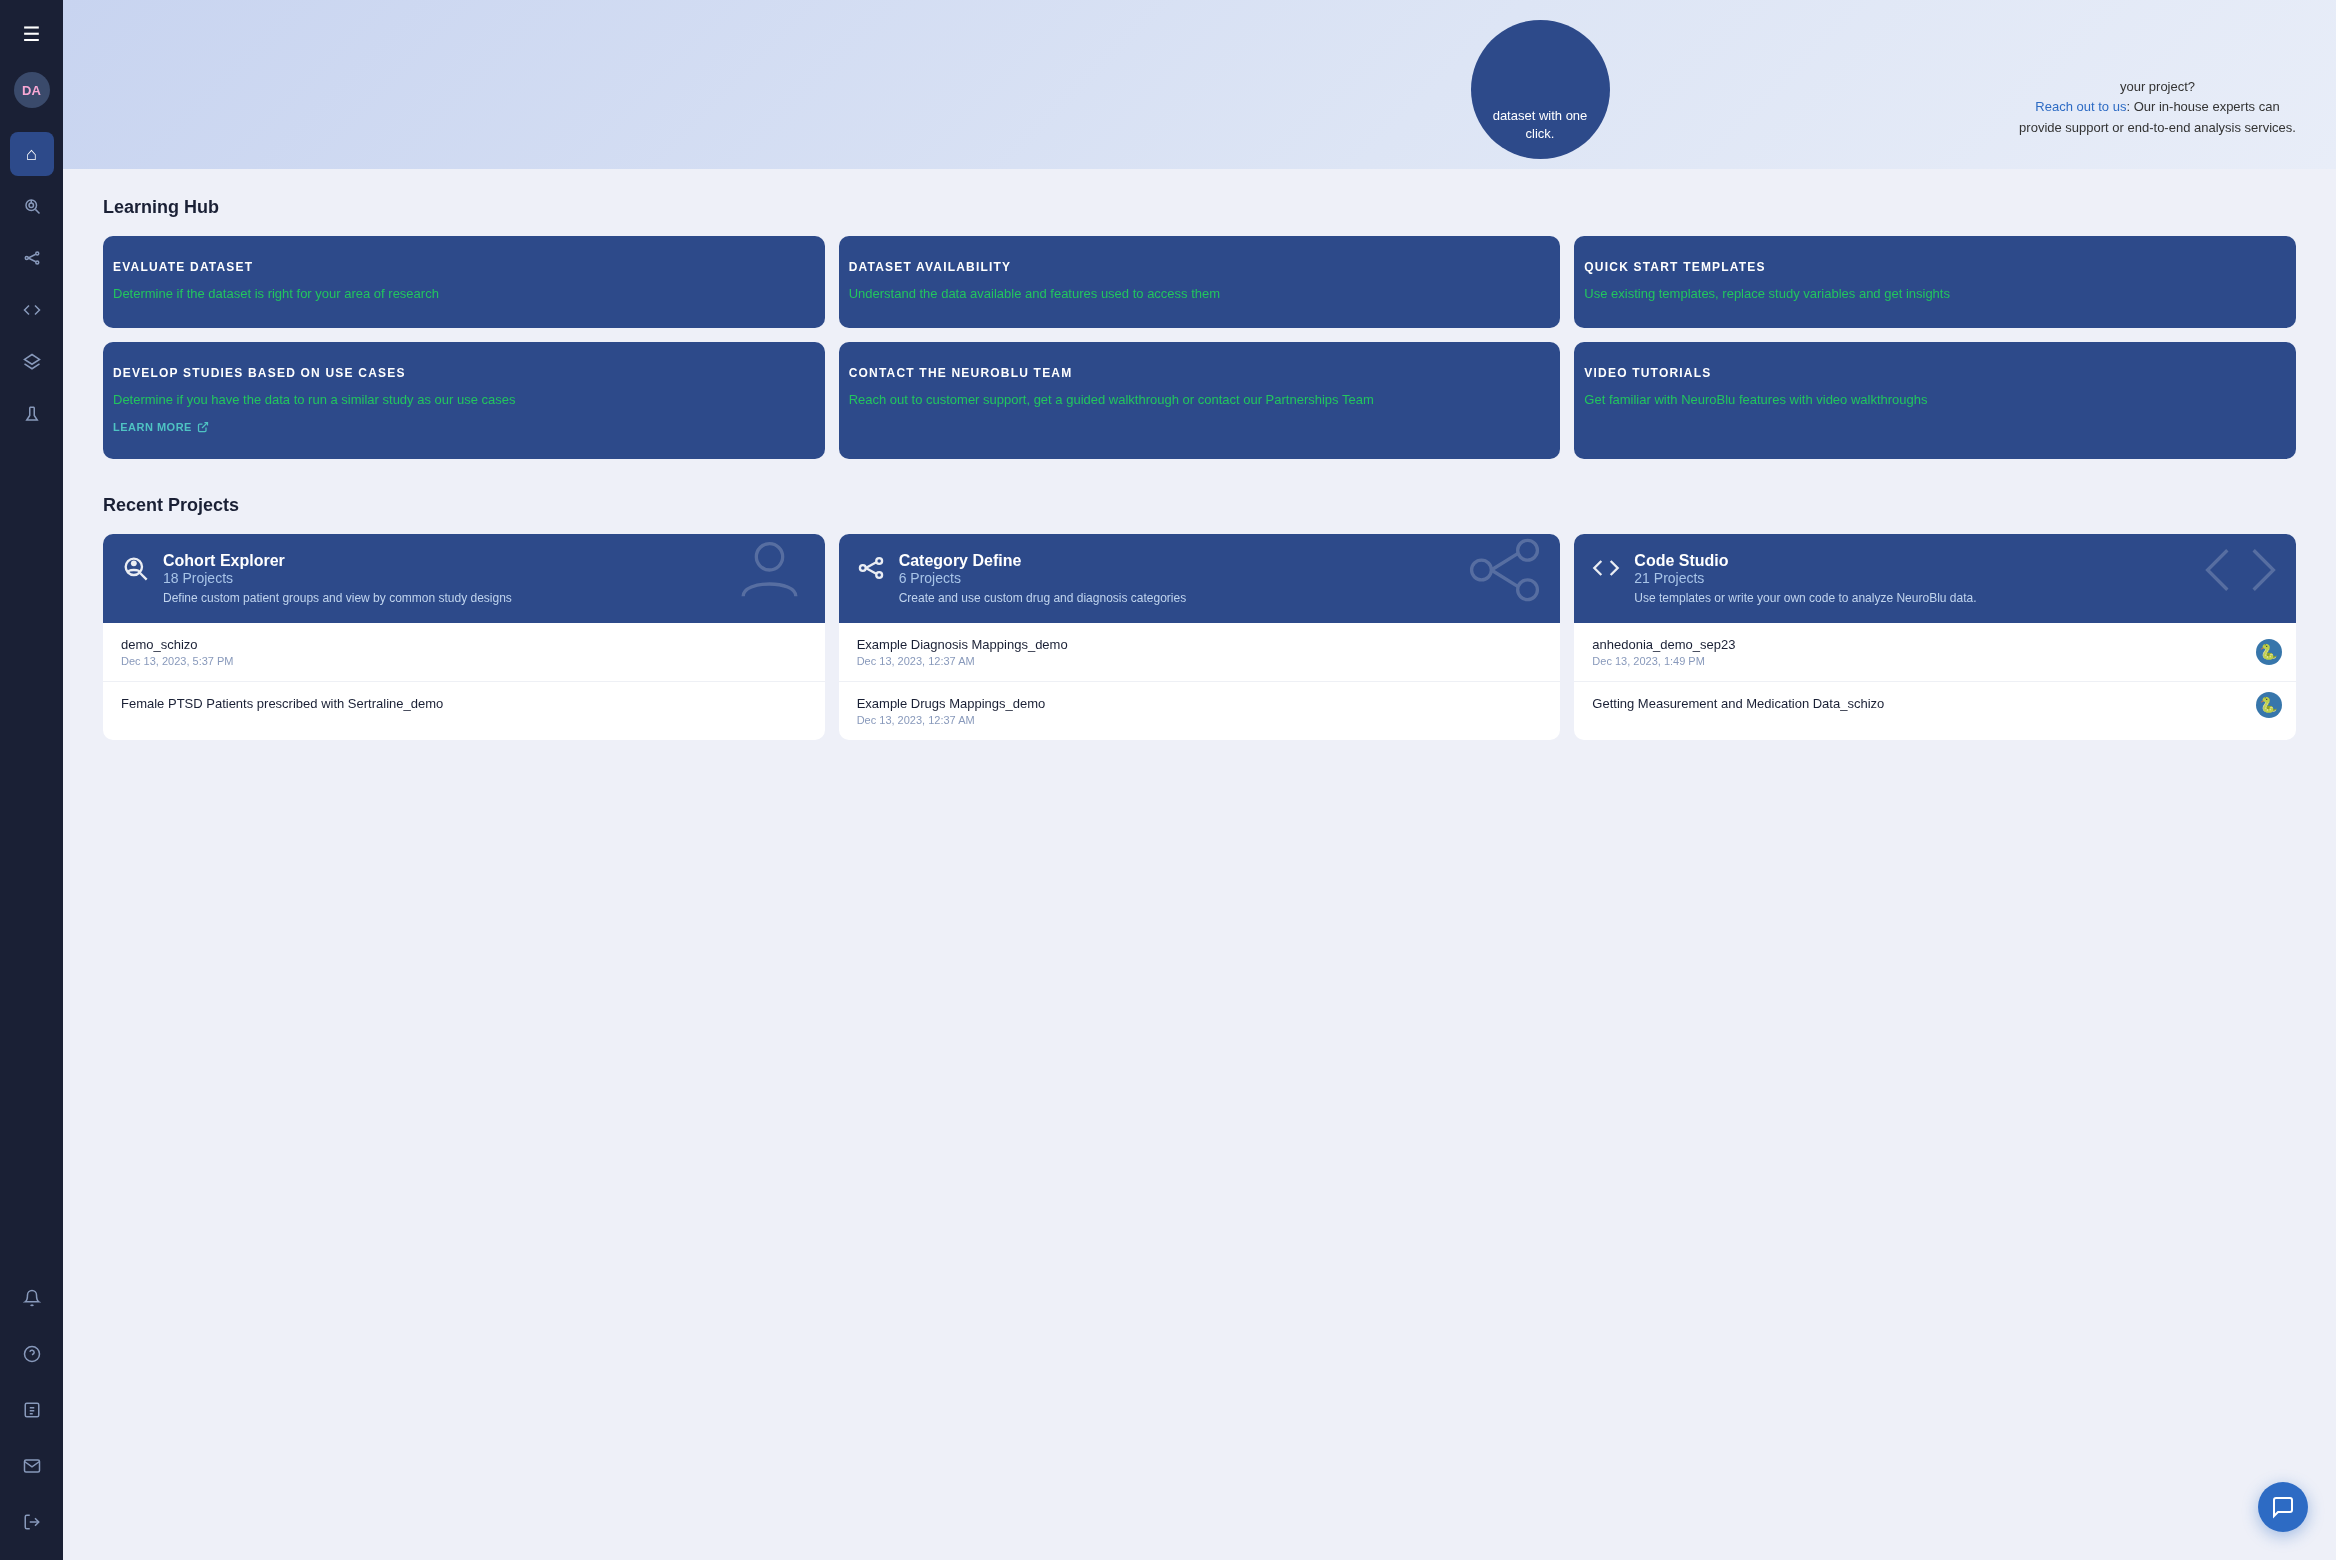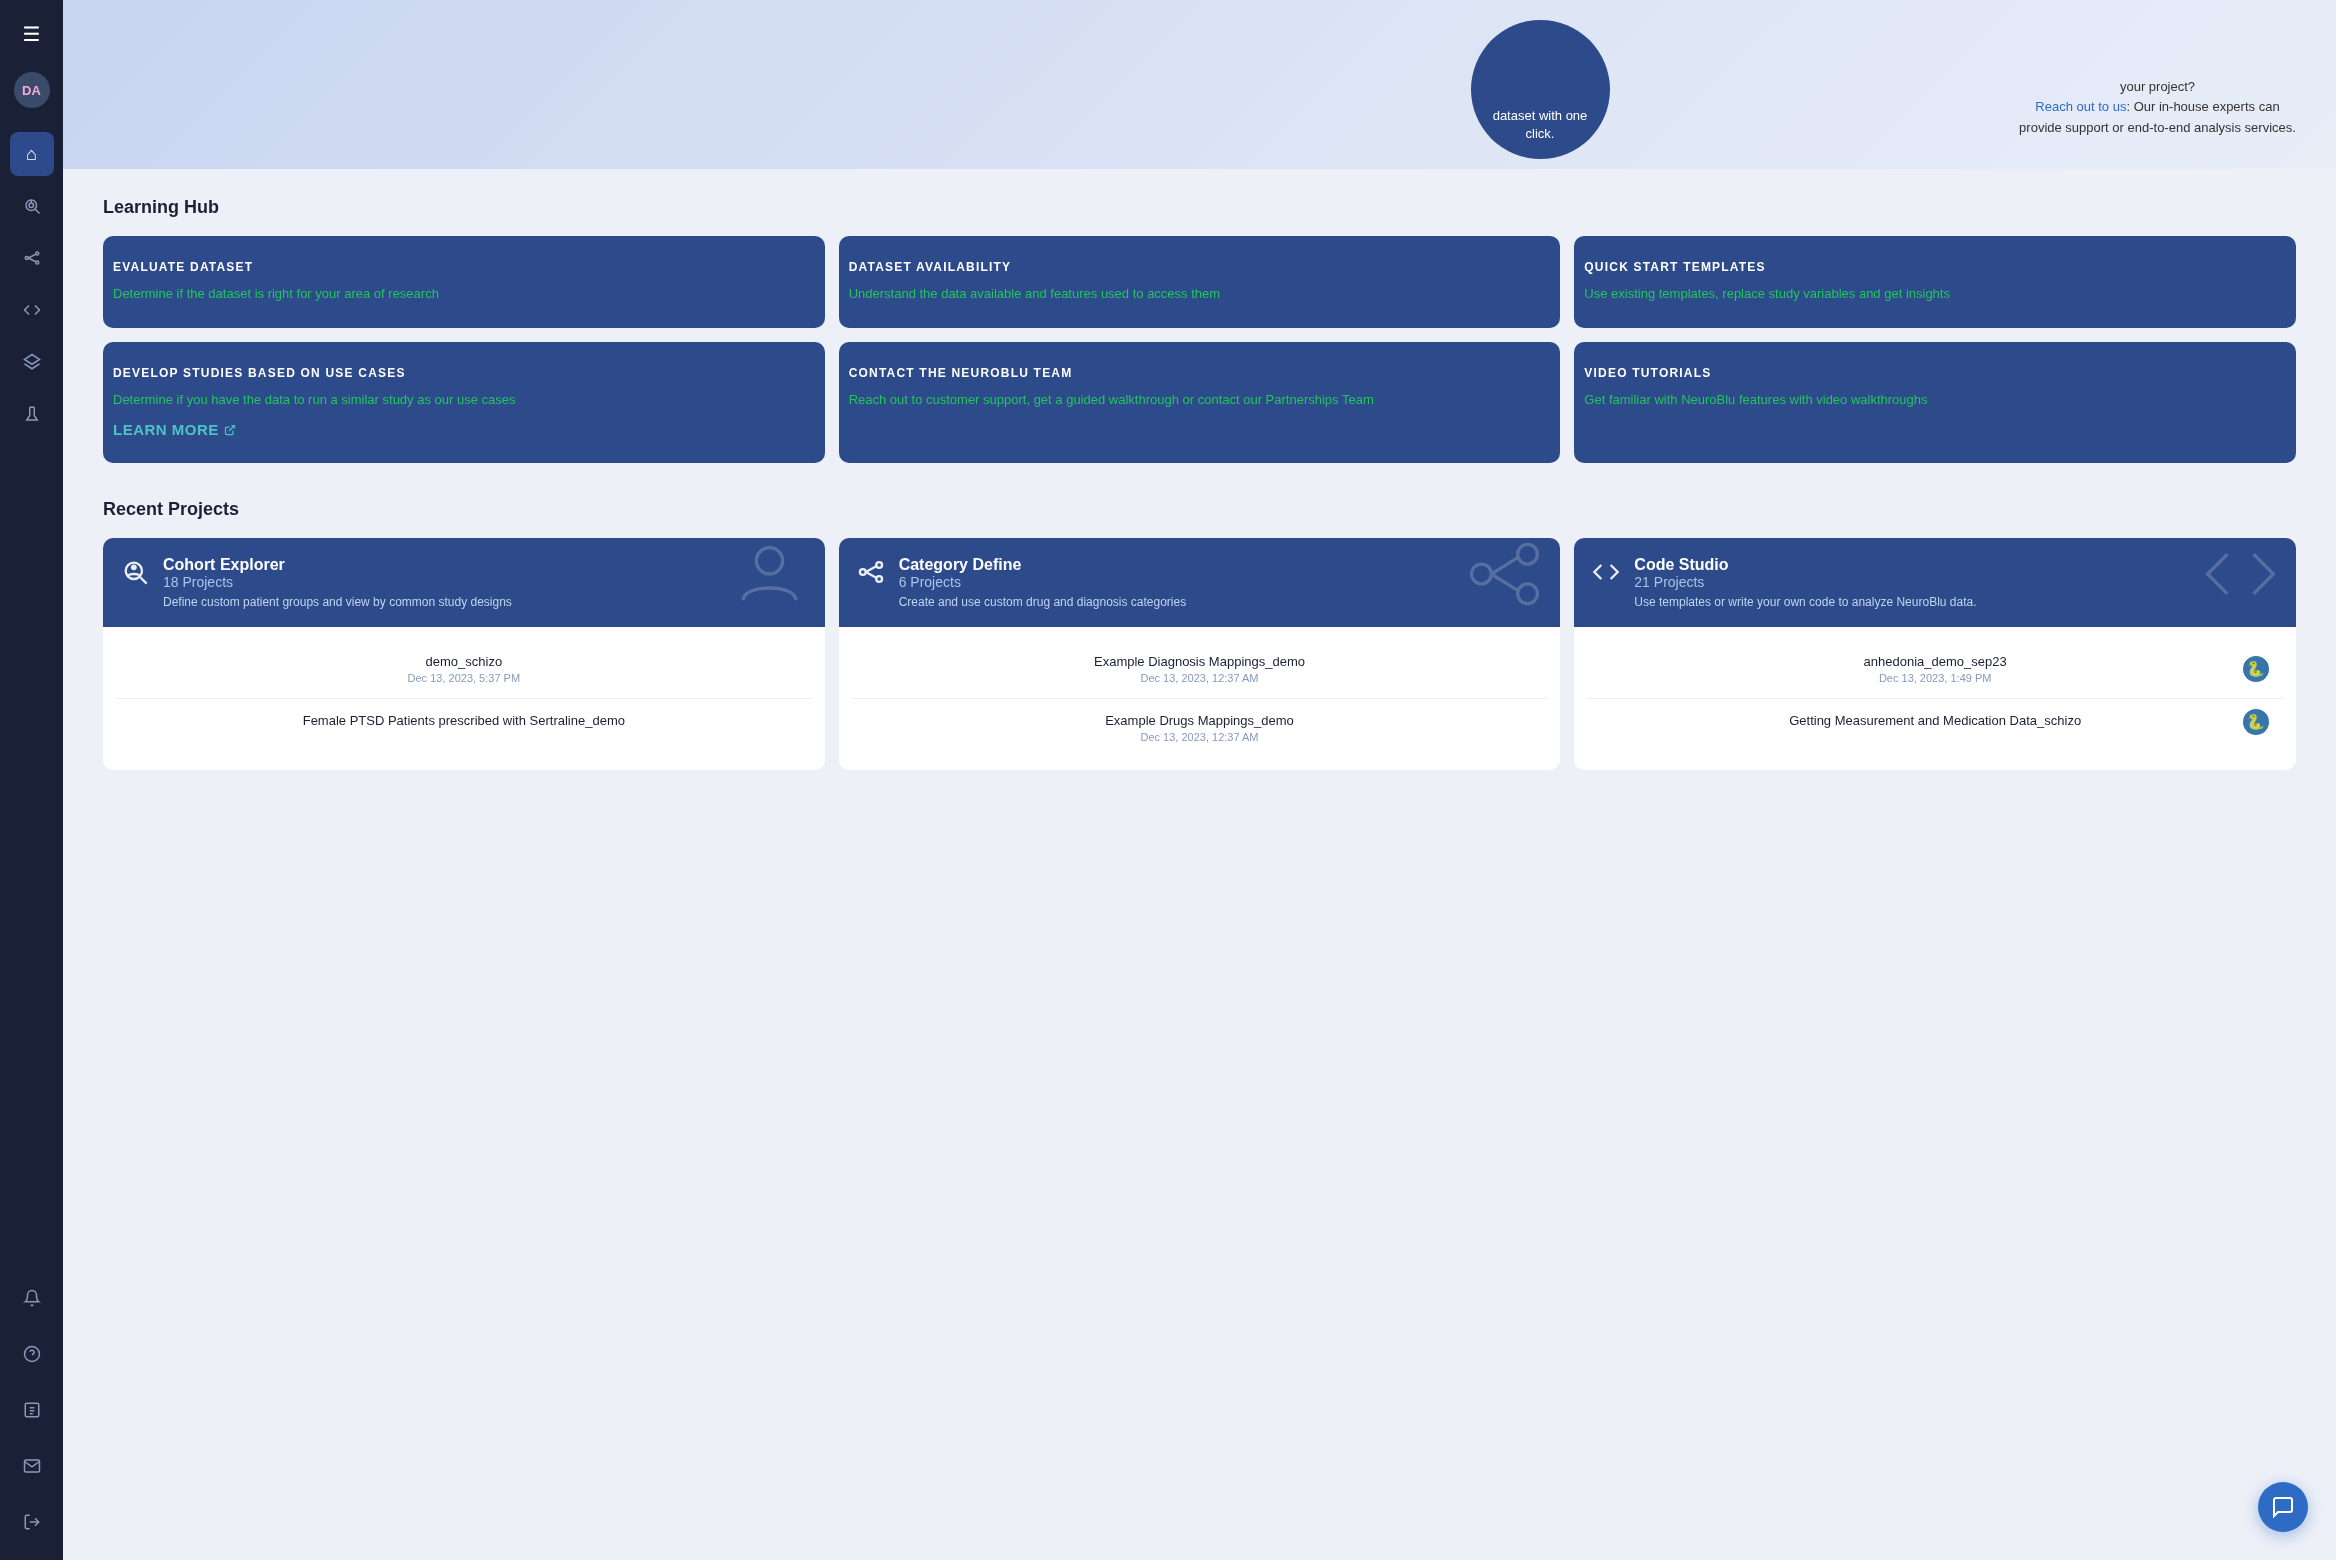--- a/index.html
+++ b/index.html
@@ -157,21 +157,21 @@
     .hub-card-desc {
       font-size: 13px;
       color: #22c55e;
       line-height: 1.5;
     }
     .hub-card-link {
       display: inline-flex;
       align-items: center;
       gap: 5px;
       color: #4fc3c3;
-      font-size: 15px;
+      font-size: 11px;
       font-weight: 600;
       margin-top: 12px;
       letter-spacing: 0.5px;
       cursor: pointer;
     }
 
     
     .projects-grid {
       display: grid;
       grid-template-columns: repeat(3, 1fr);
@@ -217,22 +217,21 @@
       font-size: 14px;
       color: #a8c4e8;
       margin-bottom: 4px;
     }
     .project-desc {
       font-size: 12px;
       color: #c0d4ee;
       line-height: 1.4;
     }
     .project-items {
-      padding: 13px;
-      text-align: center;
+      padding: 0;
     }
     .project-item {
       padding: 14px 18px;
       border-bottom: 1px solid #eef0f5;
     }
     .project-item:last-child {
       border-bottom: none;
     }
     .project-item-name {
       font-size: 13px;

